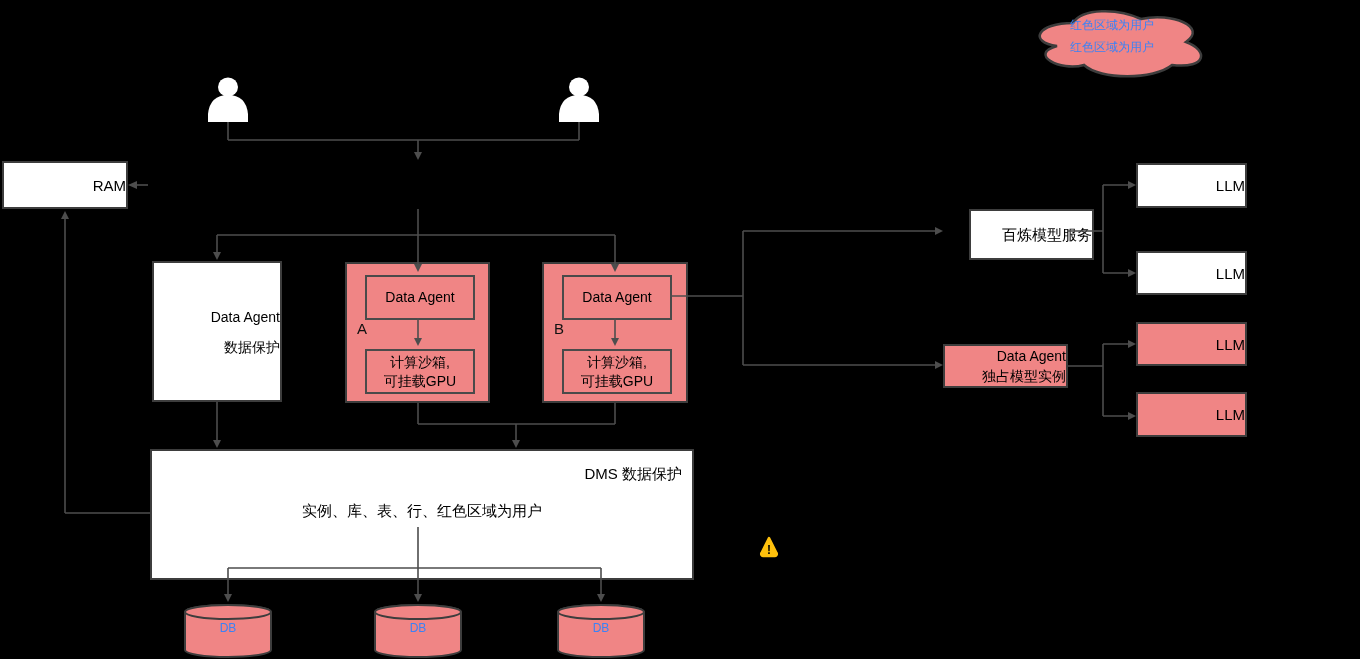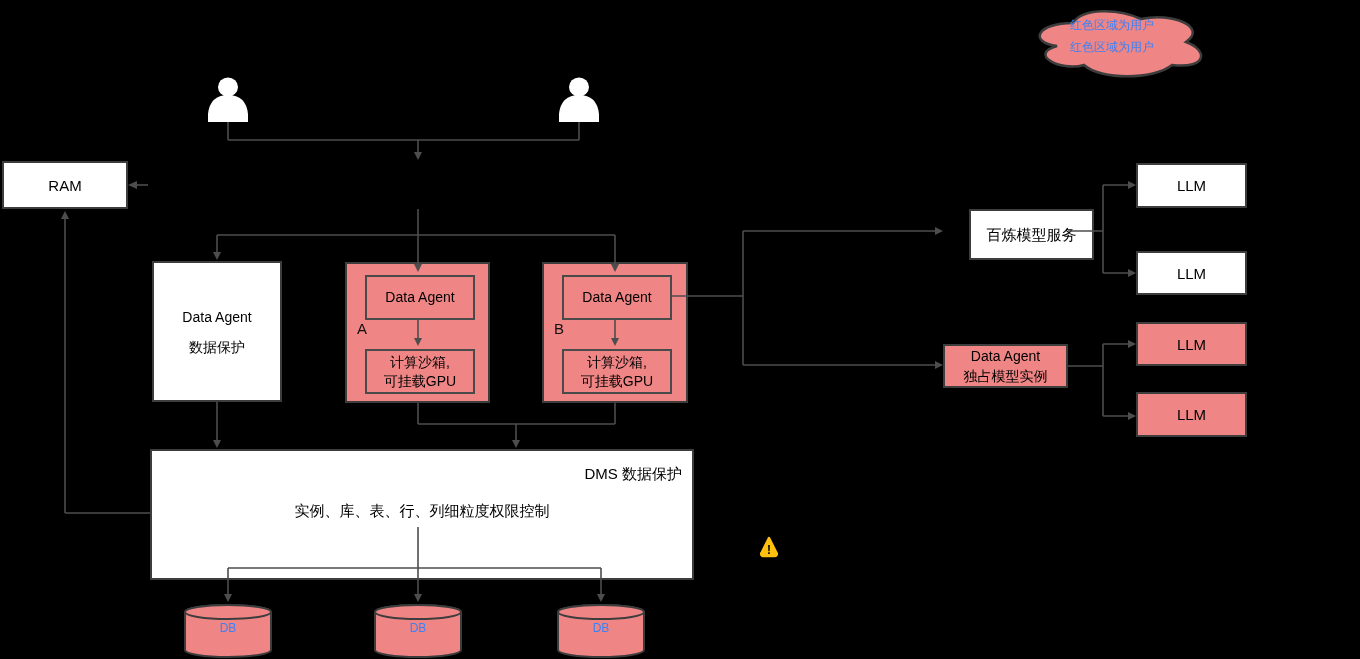--- a/index.html
+++ b/index.html
@@ -1,19 +1,19 @@
 <!DOCTYPE html>
 <html><head>
 <meta charset="utf-8">
 <style>
   html,body{margin:0;padding:0;background:#000;}
   #canvas{position:relative;width:1360px;height:659px;background:#000;overflow:hidden;
           font-family:"Liberation Sans","DejaVu Sans",sans-serif;color:#000;}
   .node{position:absolute;box-sizing:border-box;background:#fff;border:2px solid #3d3d3d;
-        display:flex;flex-direction:column;align-items:center;justify-content:center;
+        display:flex;flex-direction:column;align-items:flex-end;justify-content:center;
         text-align:center;font-size:15px;line-height:21px;}
   .pink{background:#F08585;}
   .container-box{position:absolute;box-sizing:border-box;background:#F08585;border:2px solid #3d3d3d;}
   .inner{position:absolute;box-sizing:border-box;background:#F08585;border:2px solid #4a4a4a;
          display:flex;flex-direction:column;align-items:center;justify-content:center;
          text-align:center;font-size:14px;line-height:19px;}
   .tag{position:absolute;left:10px;top:56px;font-size:15px;color:#111;}
   #dms-box{justify-content:flex-start;align-items:stretch;padding-left:44px;}
   #dms-title{position:absolute;right:10px;top:12px;font-size:15px;}
   #dms-body{position:absolute;left:0;right:0;top:49px;text-align:center;font-size:15px;}
@@ -77,21 +77,21 @@
 
   <div class="node pink" style="left:1136px;top:322px;width:111px;height:44px;">
     <span>LLM</span>
   </div>
   <div class="node pink" style="left:1136px;top:392px;width:111px;height:45px;">
     <span>LLM</span>
   </div>
 
   <div class="node" id="dms-box" style="left:150px;top:449px;width:544px;height:131px;">
     <div id="dms-title">DMS 数据保护</div>
-    <div id="dms-body">实例、库、表、行、列细粒度权限控制</div>
+    <div id="dms-body">实例、库、表、行、红色区域为用户</div>
   </div>
 
   <svg class="wires" width="1360" height="659" viewBox="0 0 1360 659">
 
     <g>
       <ellipse cx="228" cy="87" rx="10" ry="9.5" fill="#fff"></ellipse>
       <path d="M208,122 L208,114 Q210,95 228,95 Q246,95 248,114 L248,122 Z" fill="#fff"></path>
     </g>
     <g>
       <ellipse cx="579" cy="87" rx="10" ry="9.5" fill="#fff"></ellipse>

